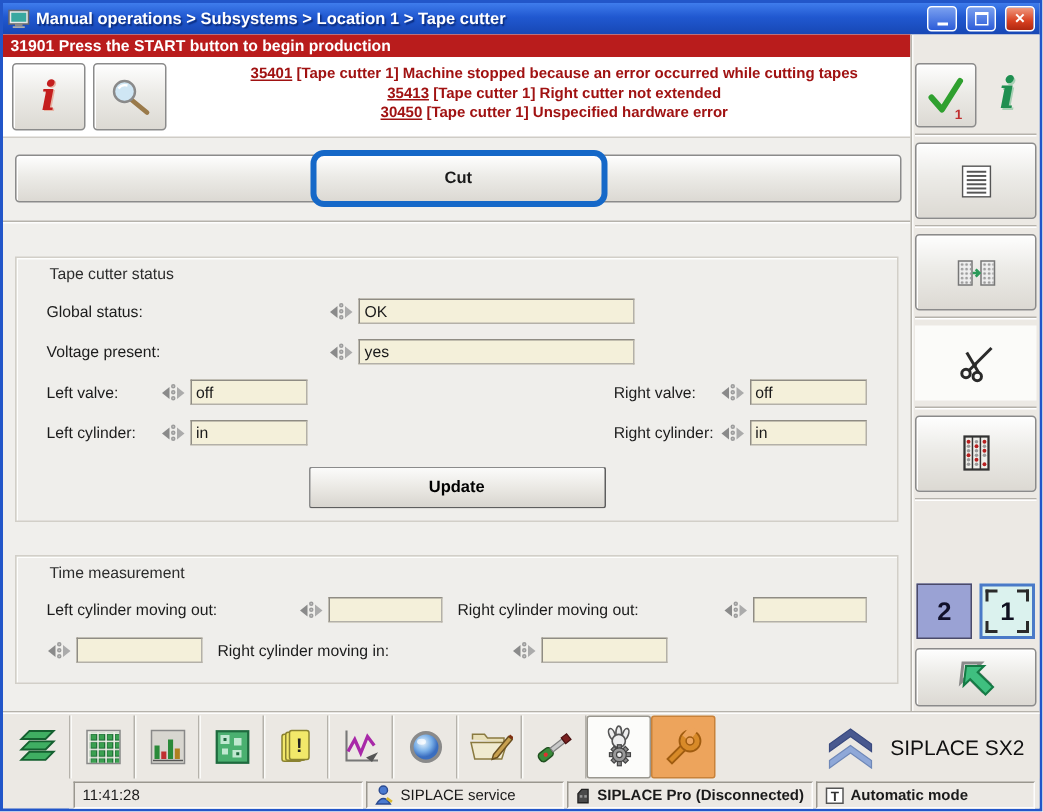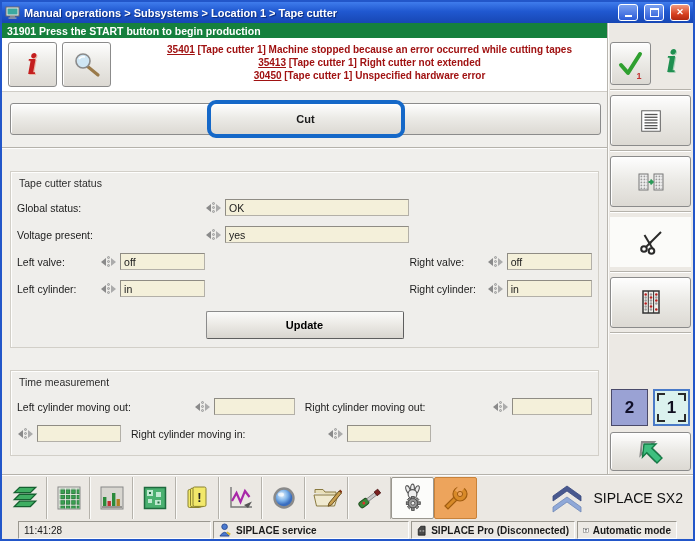--- a/index.html
+++ b/index.html
@@ -10,37 +10,37 @@
   .appicon{width:15px;height:13px;flex:0 0 15px;}
   .ttext{color:#fff;font-weight:bold;font-size:11px;flex:1;text-shadow:1px 1px 1px #0a2a7a;white-space:nowrap;overflow:hidden;}
   .winbtn{width:18px;height:15px;border:1px solid #fff;border-radius:3px;margin-left:2px;display:flex;align-items:center;justify-content:center;
     color:#fff;font-size:9px;line-height:1;background:linear-gradient(#7aa0f0,#2c5cd8);cursor:pointer;}
   .winbtn.close{background:linear-gradient(#f09a80,#d84020 60%,#b02810);font-weight:bold;}
   .glyph-min{display:block;width:7px;height:0;border-bottom:2px solid #fff;margin-top:6px;}
   .glyph-max{display:block;width:7px;height:6px;border:1px solid #fff;border-top-width:2px;}
   
   .main{flex:1;display:flex;min-height:0;}
   .content{flex:1;display:flex;flex-direction:column;min-width:0;background:#f0efec;}
-  .msgbar{flex:0 0 15px;background:#15803d;color:#fff;font-weight:bold;font-size:10.5px;display:flex;align-items:center;padding:0 5px;}
+  .msgbar{flex:0 0 15px;background:#b91c1c;color:#fff;font-weight:bold;font-size:10.5px;display:flex;align-items:center;padding:0 5px;}
   .errrow{flex:0 0 52px;background:#fff;border-bottom:1px solid #cfccc6;display:flex;align-items:flex-start;padding:4px 4px 4px 6px;box-sizing:border-box;gap:5px;}
   .btnface{border:1px solid #8b8b8b;border-radius:3px;background:linear-gradient(#fefefe,#ecebe7 45%,#dcd9d3);box-shadow:inset 1px 1px 0 #fff;cursor:pointer;}
   .sqbtn{width:47px;height:43px;display:flex;align-items:center;justify-content:center;}
   .ired{font-family:"DejaVu Serif",serif;font-style:italic;font-weight:bold;font-size:27px;color:#c41e1e;text-shadow:1px 1px 0 #e8b4a4;line-height:1;}
   .igreen{font-family:"DejaVu Serif",serif;font-style:italic;font-weight:bold;font-size:29px;color:#1f8f50;text-shadow:1px 1px 0 #a8d0b4;line-height:1;}
   .errblock{flex:1;display:flex;flex-direction:column;align-items:center;color:#a01212;font-weight:bold;font-size:10px;line-height:1.32;padding-top:1px;}
   .errline{white-space:nowrap;}
   .errcode{text-decoration:underline;cursor:pointer;margin-left:20px;}
   
   .cutrow{padding:11px 8px 0;}
   .bigbtn{position:relative;width:100%;height:30px;font-weight:bold;font-size:11px;}
   .focusring{position:absolute;left:50%;top:-4px;transform:translateX(-50%);width:198px;height:38px;box-sizing:border-box;
     border:4px solid #1568c8;border-radius:9px;display:flex;align-items:center;justify-content:center;font-weight:bold;}
   .sep{border-top:1px solid #b5b2ab;border-bottom:1px solid #fdfdfd;margin-top:12px;}
   
-  .group{border:1px solid #d2cfc8;box-shadow:inset 1px 1px 0 rgba(255,255,255,.9);margin:22px 8px 0;padding:3px 6px 8px;background:#efeeeb;}
+  .group{border:1px solid #d2cfc8;box-shadow:inset 1px 1px 0 rgba(255,255,255,.9);margin:22px 8px 0;padding:3px 20px 8px;background:#efeeeb;}
   .gtitle{font-size:10.5px;color:#2c2c2c;padding:2px 2px 5px;}
   .frow{display:flex;align-items:center;height:27px;}
   .flabel{font-size:10.5px;color:#1c1c1c;}
   .lab-lg{width:188px;}
   .lab-sm{width:86px;}
   .lab-rv{width:80px;margin-left:204px;}
   .lab-t{width:186px;}
   .lab-tr{width:196px;margin-left:10px;}
   .fval{height:17px;box-sizing:border-box;background:#f4f0da;border:1px solid #b3b0a8;border-top-color:#8f8c84;border-left-color:#8f8c84;
     padding:1px 3px;font-size:10.5px;display:flex;align-items:center;}
@@ -79,24 +79,24 @@
   
   .toolbar{flex:0 0 42px;border-top:1px solid #fdfdfd;box-shadow:0 -1px 0 #b5b2ab;background:#ebe8e3;display:flex;align-items:stretch;padding:1px 2px;}
   .tb-btn{width:43px;box-sizing:border-box;display:flex;align-items:center;justify-content:center;
     border-right:1px solid #b5b2ab;border-left:1px solid #fbfbf9;cursor:pointer;}
   .tb-btn:first-child{border-left:none;}
   .tb-btn.active{background:#fcfcfa;border:1px solid #9a978f;border-radius:2px;}
   .tb-btn.service{background:#eda45c;border:1px solid #c8823a;border-radius:2px;}
   .tb-logo{flex:1;display:flex;align-items:center;justify-content:flex-end;gap:9px;padding-right:8px;margin-left:12px;}
   .logotext{font-size:14px;color:#101010;}
   
-  .statusbar{flex:0 0 19px;display:flex;background:#ece9e4;gap:2px;padding:1px 16px 0;box-sizing:border-box;}
+  .statusbar{flex:0 0 19px;display:flex;background:#ece9e4;gap:2px;padding:1px 3px 0;box-sizing:border-box;margin-left:44px;}
   .seg{border:1px solid;border-color:#9a978f #fdfdfd #fdfdfd #9a978f;display:flex;align-items:center;padding:0 5px;font-size:10px;gap:4px;box-sizing:border-box;background:#ece9e4;white-space:nowrap;overflow:hidden;}
   .seg-time{width:193px;}
-  .seg-user{width:196px;font-weight:bold;}
+  .seg-user{width:132px;font-weight:normal;}
   .seg-conn{width:164px;font-weight:bold;}
   .seg-mode{flex:1;font-weight:bold;}
 </style>
 </head>
 <body>
 
 <div class="window">
 
   <div class="titlebar">
     <svg class="appicon" viewBox="0 0 15 13">

